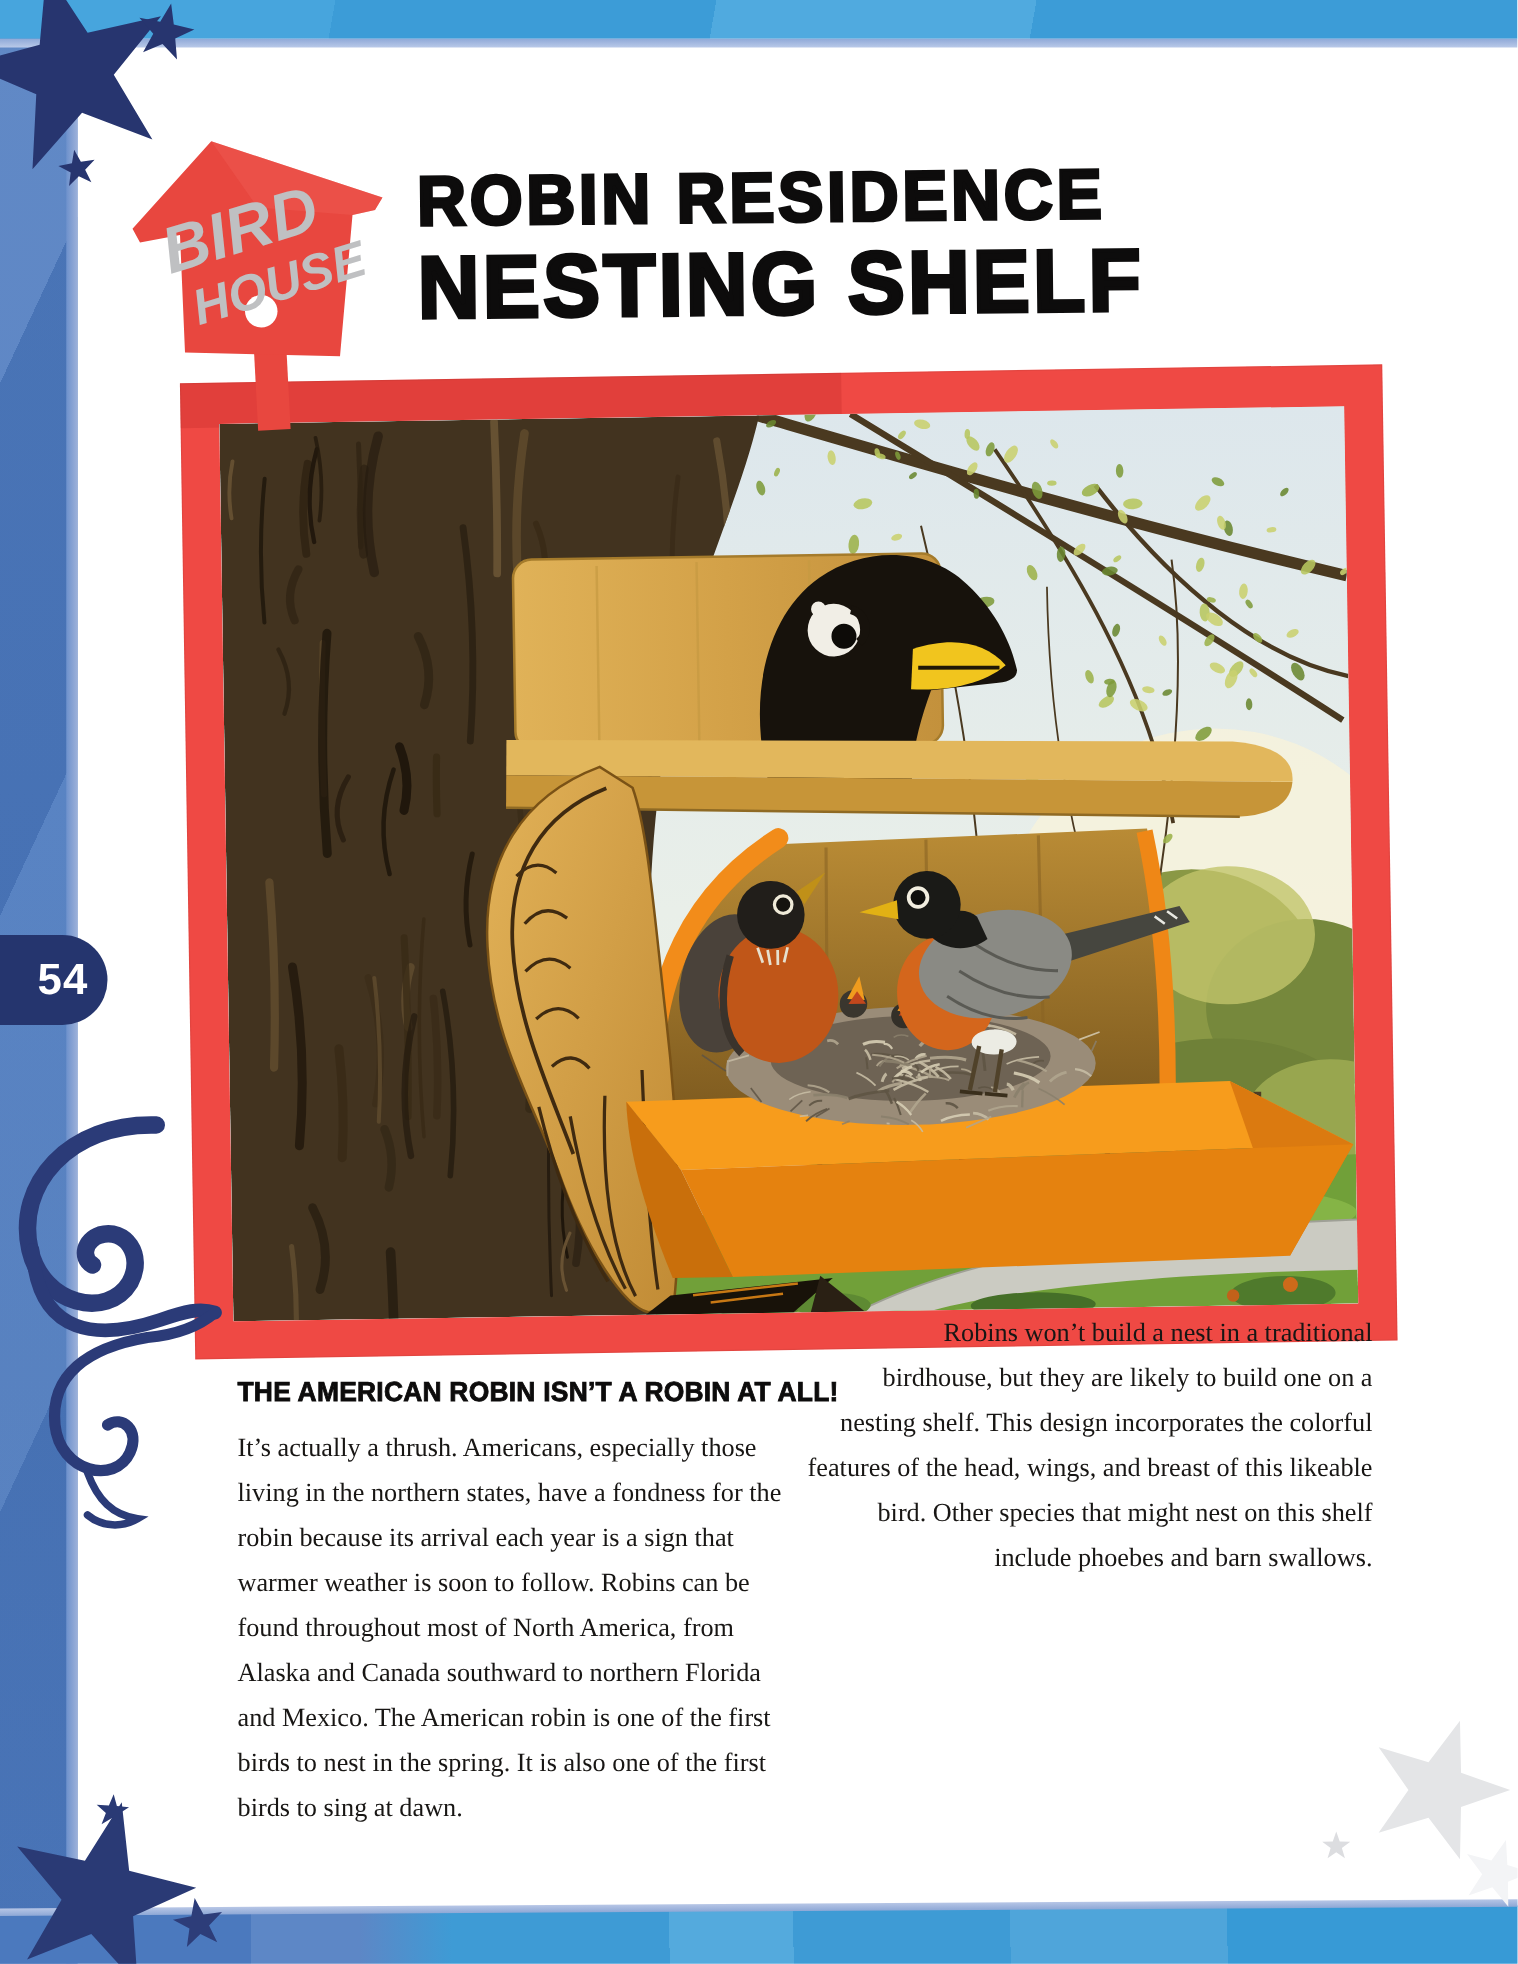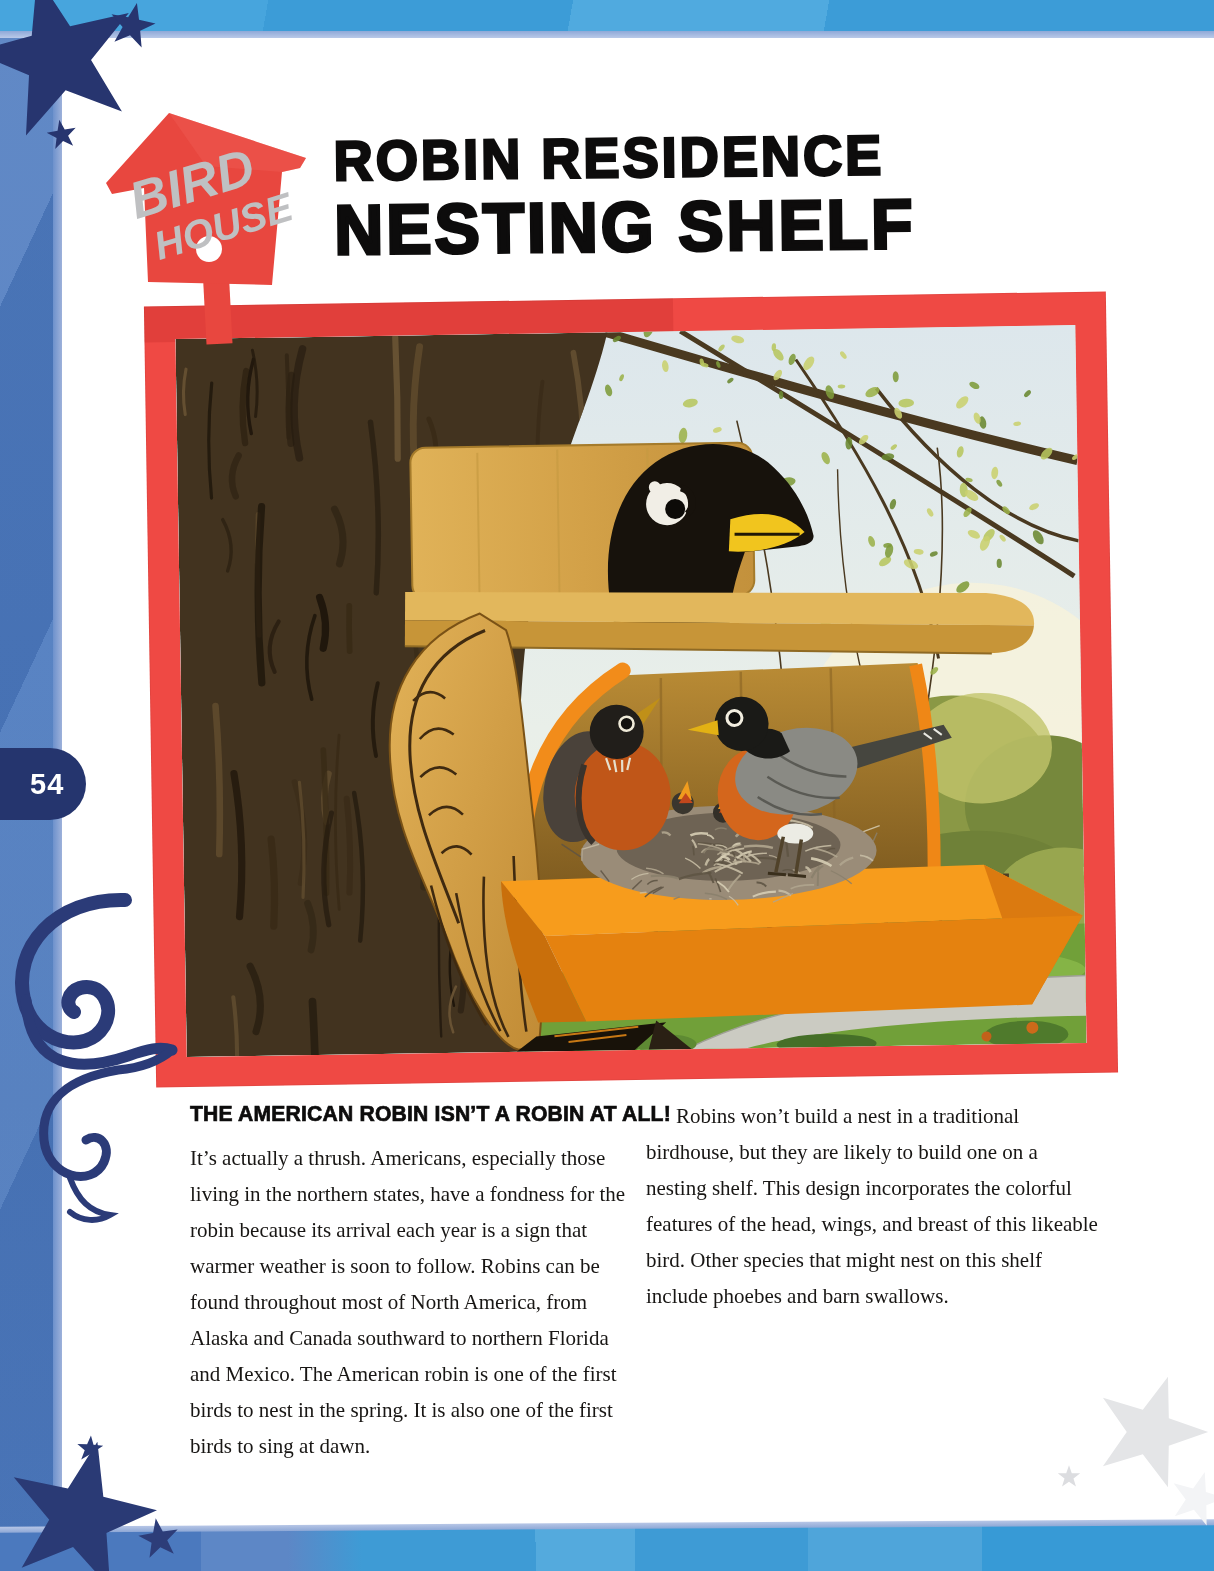--- a/index.html
+++ b/index.html
@@ -23,21 +23,21 @@
   .bottom-strip .topline{position:absolute;left:0;top:-5px;width:100%;height:6px;
     background:linear-gradient(180deg,#b7c6e6,#8ea8d6);}
 
   
   .star{position:absolute;overflow:visible;}
 
   
   .page-tab{left:0;top:748px;width:86px;height:72px;background:#25356e;z-index:4;
     border-radius:0 36px 36px 0;display:flex;align-items:center;}
   .page-tab span{color:#fff;font-family:"Liberation Sans",sans-serif;font-weight:bold;
-    font-size:29px;margin-left:30px;letter-spacing:1px;}
+    font-size:35px;margin-left:30px;letter-spacing:1px;}
 
   
   .logo{left:86px;top:106px;width:240px;height:240px;z-index:6;}
 
   
   .title{left:334px;top:130px;z-index:5;color:#0d0c0c;font-family:"Liberation Sans",sans-serif;
     font-weight:bold;line-height:1;transform:rotate(-0.6deg);}
   .title .l1{font-size:56px;letter-spacing:3px;transform:scaleX(0.97);transform-origin:left;
     -webkit-text-stroke:2.6px #0d0c0c;}
   .title .l2{font-size:70px;letter-spacing:3px;margin-top:6px;transform:scaleX(0.97);transform-origin:left;
@@ -46,21 +46,21 @@
   
   .photo-frame{left:150px;top:299px;width:962px;height:781px;background:#ef4944;z-index:2;
     transform:rotate(-0.9deg);box-shadow:inset 0 0 0 1px rgba(0,0,0,.05);}
   .photo-frame .shade{position:absolute;left:0;top:0;width:55%;height:36px;background:rgba(160,20,20,.18);}
   .photo{position:absolute;left:31px;top:33px;right:31px;bottom:30px;overflow:hidden;background:#dfe8e6;}
   .photo svg{display:block;width:100%;height:100%;}
 
   
   .col{z-index:3;color:#181614;font-size:21px;line-height:36px;}
   .col-left{left:190px;top:1096px;width:446px;}
-  .col-right{left:646px;top:1098px;width:452px;}
+  .col-right{left:646px;top:1048px;width:452px;text-align:right;}
   .article-heading{font-family:"Liberation Sans",sans-serif;font-weight:bold;font-size:22px;
     letter-spacing:.2px;color:#0d0c0c;-webkit-text-stroke:.7px #0d0c0c;transform:scaleX(.96);
     transform-origin:left;white-space:nowrap;margin-bottom:8px;}
   .col p{margin:0;}
   .col-right p{text-indent:30px;}
 </style>
 </head>
 <body>
 
 <svg width="0" height="0" style="position:absolute">

